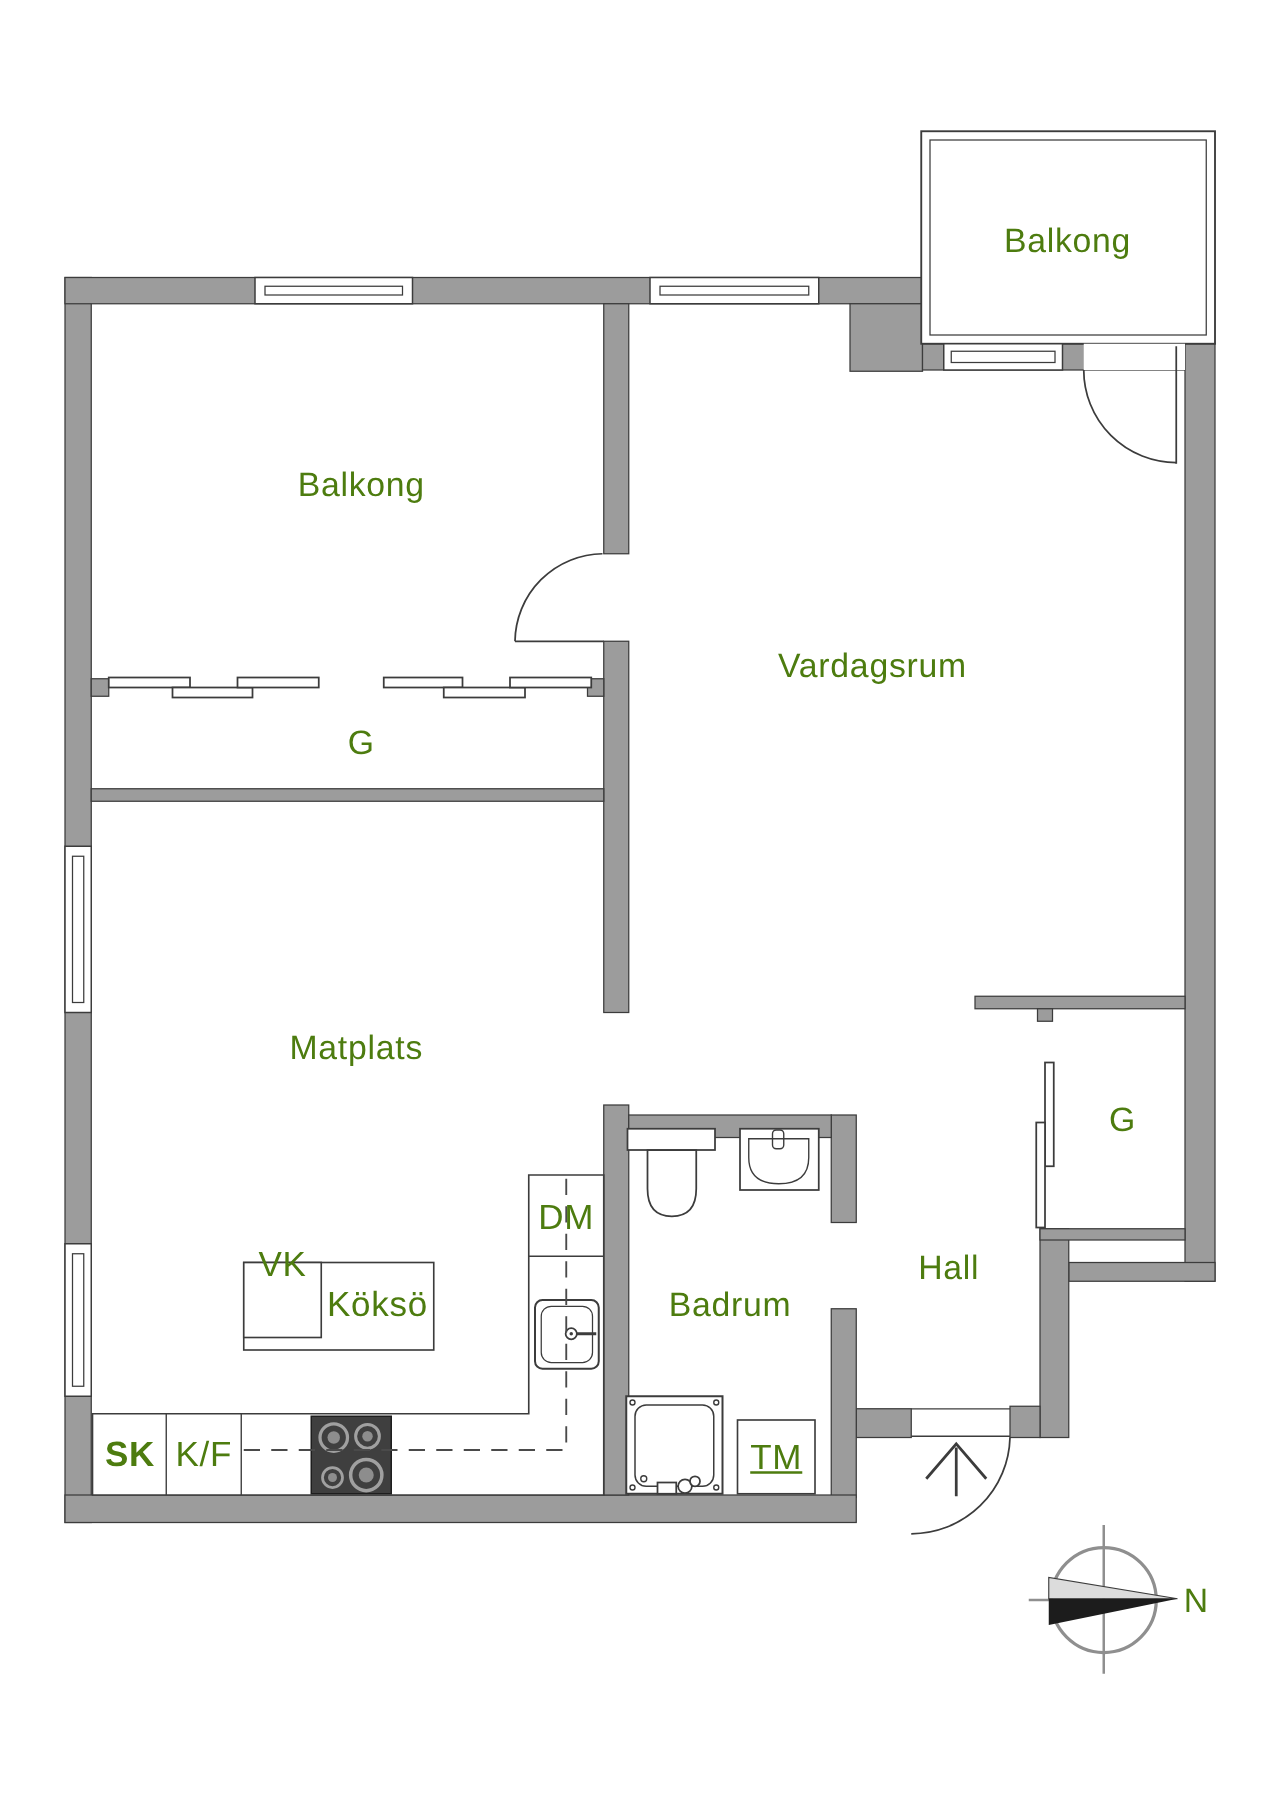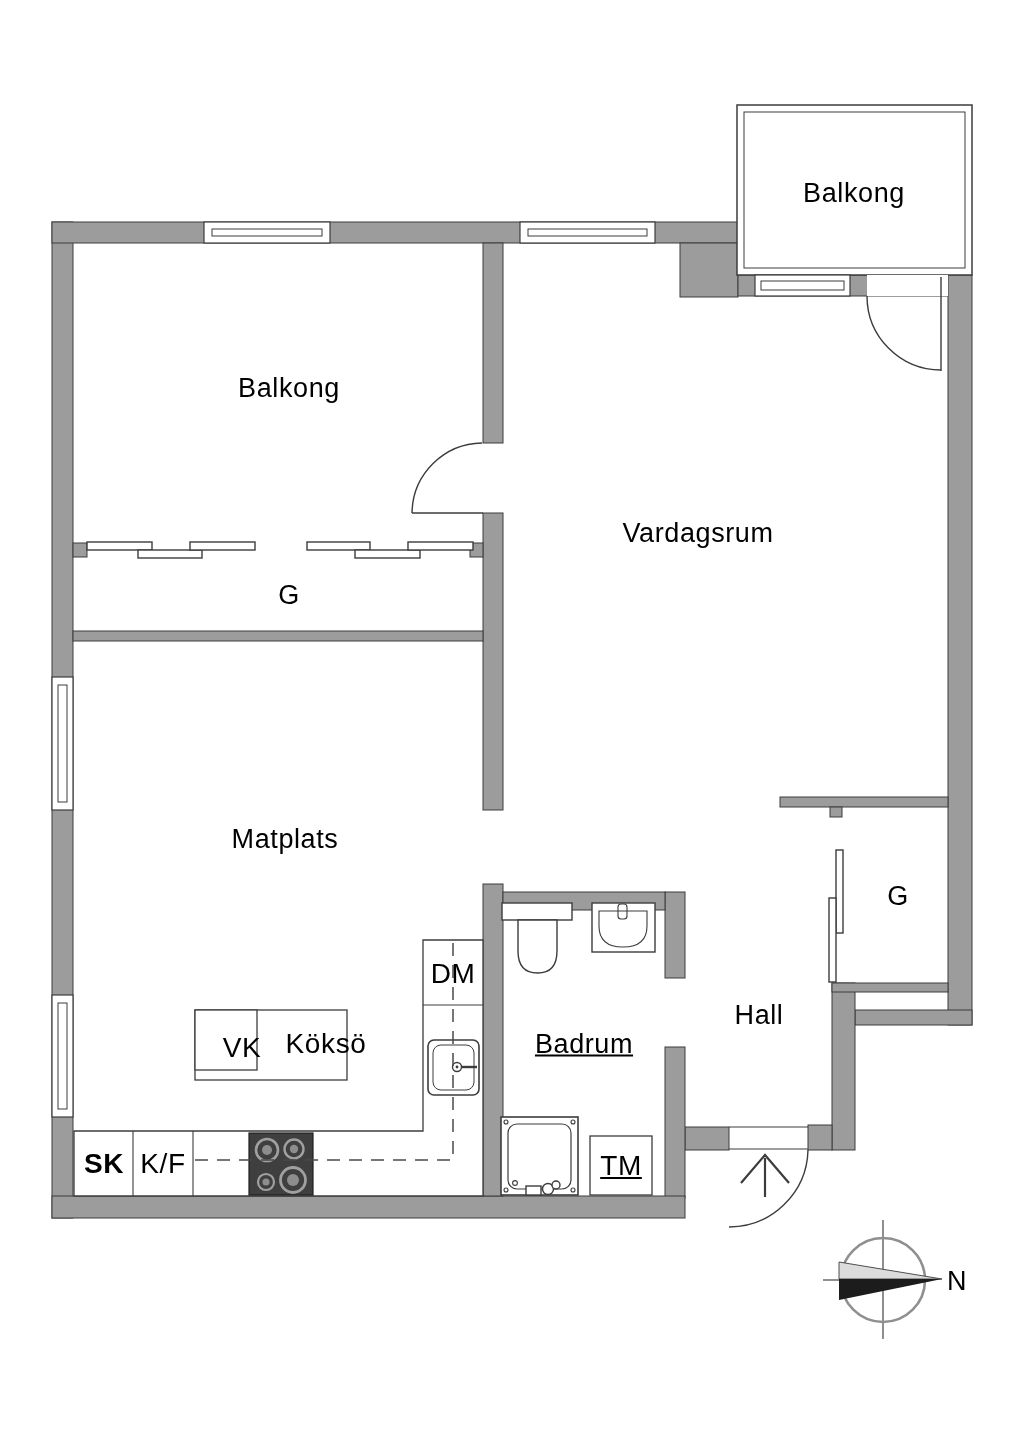--- a/index.html
+++ b/index.html
@@ -1,19 +1,19 @@
 <!DOCTYPE html>
 <html><head>
 <meta charset="utf-8">
 <style>
   html,body{margin:0;padding:0;background:#ffffff;}
   #plan{position:relative;width:1024px;height:1448px;background:#ffffff;overflow:hidden;
         font-family:"Liberation Sans", sans-serif;}
   #plan svg{position:absolute;left:0;top:0;}
-  .lbl{position:absolute;transform:translate(-50%,-50%);color:#000000;
+  .lbl{position:absolute;transform:translate(-50%,-50%);color:#4d7c0f;
        font-size:27px;letter-spacing:0.6px;white-space:nowrap;}
   .lbl.small{font-size:28px;}
   .wall{fill:#9c9c9c;stroke:#3c3c3c;stroke-width:1;}
   .thin{fill:#9c9c9c;stroke:#3c3c3c;stroke-width:1;}
   .winbox{fill:#ffffff;stroke:#3c3c3c;stroke-width:1.2;}
   .wininner{fill:#ffffff;stroke:#3c3c3c;stroke-width:1;}
   .fixture{fill:#ffffff;stroke:#3c3c3c;stroke-width:1.4;}
   .fixline{fill:none;stroke:#3c3c3c;stroke-width:1.1;}
   .doorarc{fill:none;stroke:#3c3c3c;stroke-width:1.4;}
 </style>
@@ -170,25 +170,25 @@
     <polygon points="942,1279 839,1262 839,1279" fill="#dcdcdc" stroke="#3c3c3c" stroke-width="0.9"></polygon>
     <polygon points="942,1279 839,1279 839,1300" fill="#1c1c1c"></polygon>
   </g>
 </svg>
 
   <div class="lbl" style="left:289px;top:388px;">Balkong</div>
   <div class="lbl" style="left:698px;top:533px;">Vardagsrum</div>
   <div class="lbl" style="left:854px;top:193px;">Balkong</div>
   <div class="lbl" style="left:285px;top:818px;margin-top:21px;">Matplats</div>
   <div class="lbl" style="left:759px;top:1015px;text-align:right;">Hall</div>
-  <div class="lbl" style="left:584px;top:1044px;text-decoration:underline;">Badrum</div>
+  <div class="lbl" style="left:584px;top:1044px;">Badrum</div>
   <div class="lbl" style="left:289px;top:595px;">G</div>
   <div class="lbl" style="left:898px;top:896px;">G</div>
 
   <div class="lbl small" style="left:453px;top:974px;">DM</div>
-  <div class="lbl small" style="left:226px;top:1048px;margin-left:16px;">VK</div>
-  <div class="lbl small" style="left:302px;top:1044px;margin-left:24px;">Köksö</div>
+  <div class="lbl small" style="left:226px;top:1012px;">VK</div>
+  <div class="lbl small" style="left:302px;top:1044px;">Köksö</div>
   <div class="lbl small" style="left:104px;top:1164px;font-weight:bold;">SK</div>
   <div class="lbl small" style="left:163px;top:1164px;text-align:center;">K/F</div>
   <div class="lbl small" style="left:621px;top:1166px;text-decoration:underline;">TM</div>
   <div class="lbl" style="left:957px;top:1281px;">N</div>
 
 </div>
 
 </body></html>

